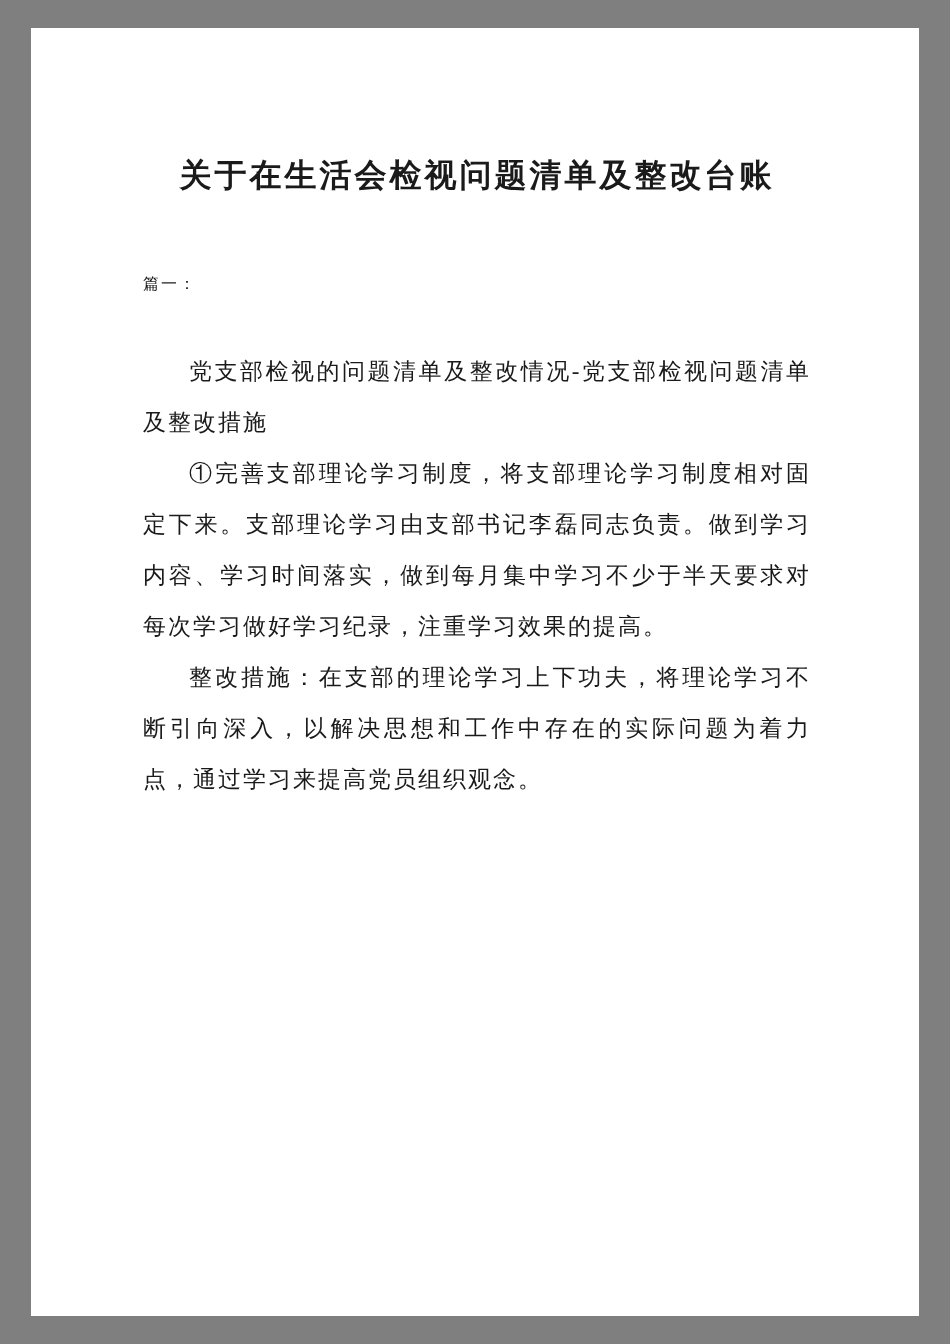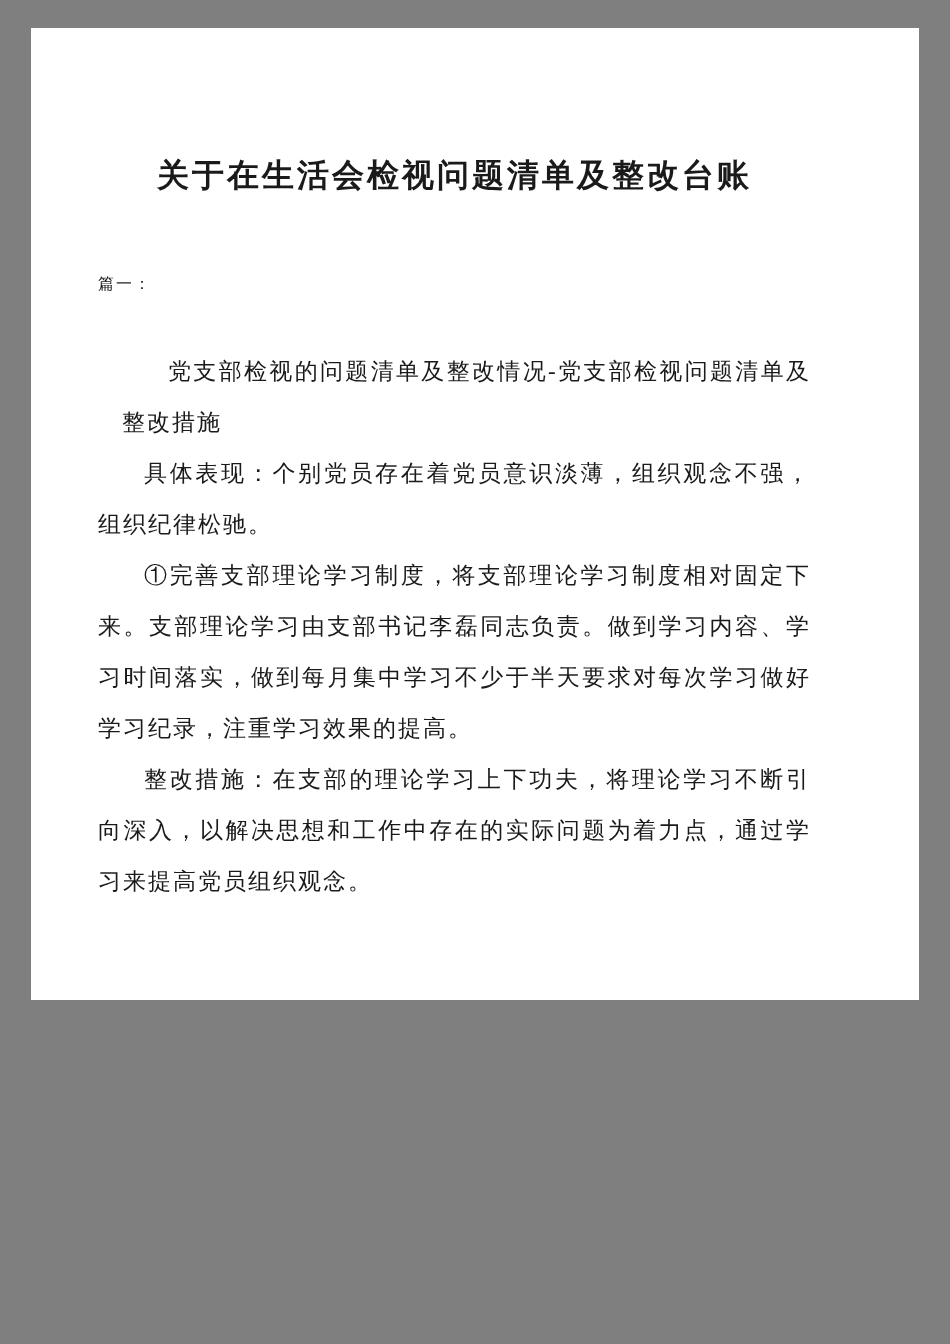--- a/index.html
+++ b/index.html
@@ -13,23 +13,23 @@
     position: relative;
     width: 950px;
     height: 1344px;
     background: #7f7f7f;
   }
   .page {
     position: absolute;
     left: 31px;
     top: 28px;
     width: 888px;
-    height: 972px;
+    height: 1288px;
     background: #ffffff;
-    padding: 125px 108px 40px 67px;
+    padding: 125px 108px 40px 112px;
     color: #1a1a1a;
   }
   .doc-title {
     font-size: 32px;
     font-weight: bold;
     line-height: 45px;
     text-align: center;
     letter-spacing: 3px;
   }
   .doc-subtitle {
@@ -50,28 +50,26 @@
   .para {
     font-size: 23px;
     line-height: 51px;
     letter-spacing: 2px;
     text-indent: 2em;
     text-align: justify;
     text-justify: inter-character;
   }
   .para.first {
     margin-top: 45px;
-    margin-left: 24px;
   }
 </style>
 </head>
 <body>
 
 <div class="canvas">
   <div class="page">
     <h1 class="doc-title">关于在生活会检视问题清单及整改台账</h1>
     <p class="section-label">篇一：</p>
     <p class="para first">党支部检视的问题清单及整改情况-党支部检视问题清单及整改措施</p>
-    <p class="para">具体表现：个别党员存在着党员意识淡薄，组织观念不强，组织纪律松驰。</p>
     <p class="para">①完善支部理论学习制度，将支部理论学习制度相对固定下来。支部理论学习由支部书记李磊同志负责。做到学习内容、学习时间落实，做到每月集中学习不少于半天要求对每次学习做好学习纪录，注重学习效果的提高。</p>
     <p class="para">整改措施：在支部的理论学习上下功夫，将理论学习不断引向深入，以解决思想和工作中存在的实际问题为着力点，通过学习来提高党员组织观念。</p>
   </div>
 </div>
 
 </body></html>

